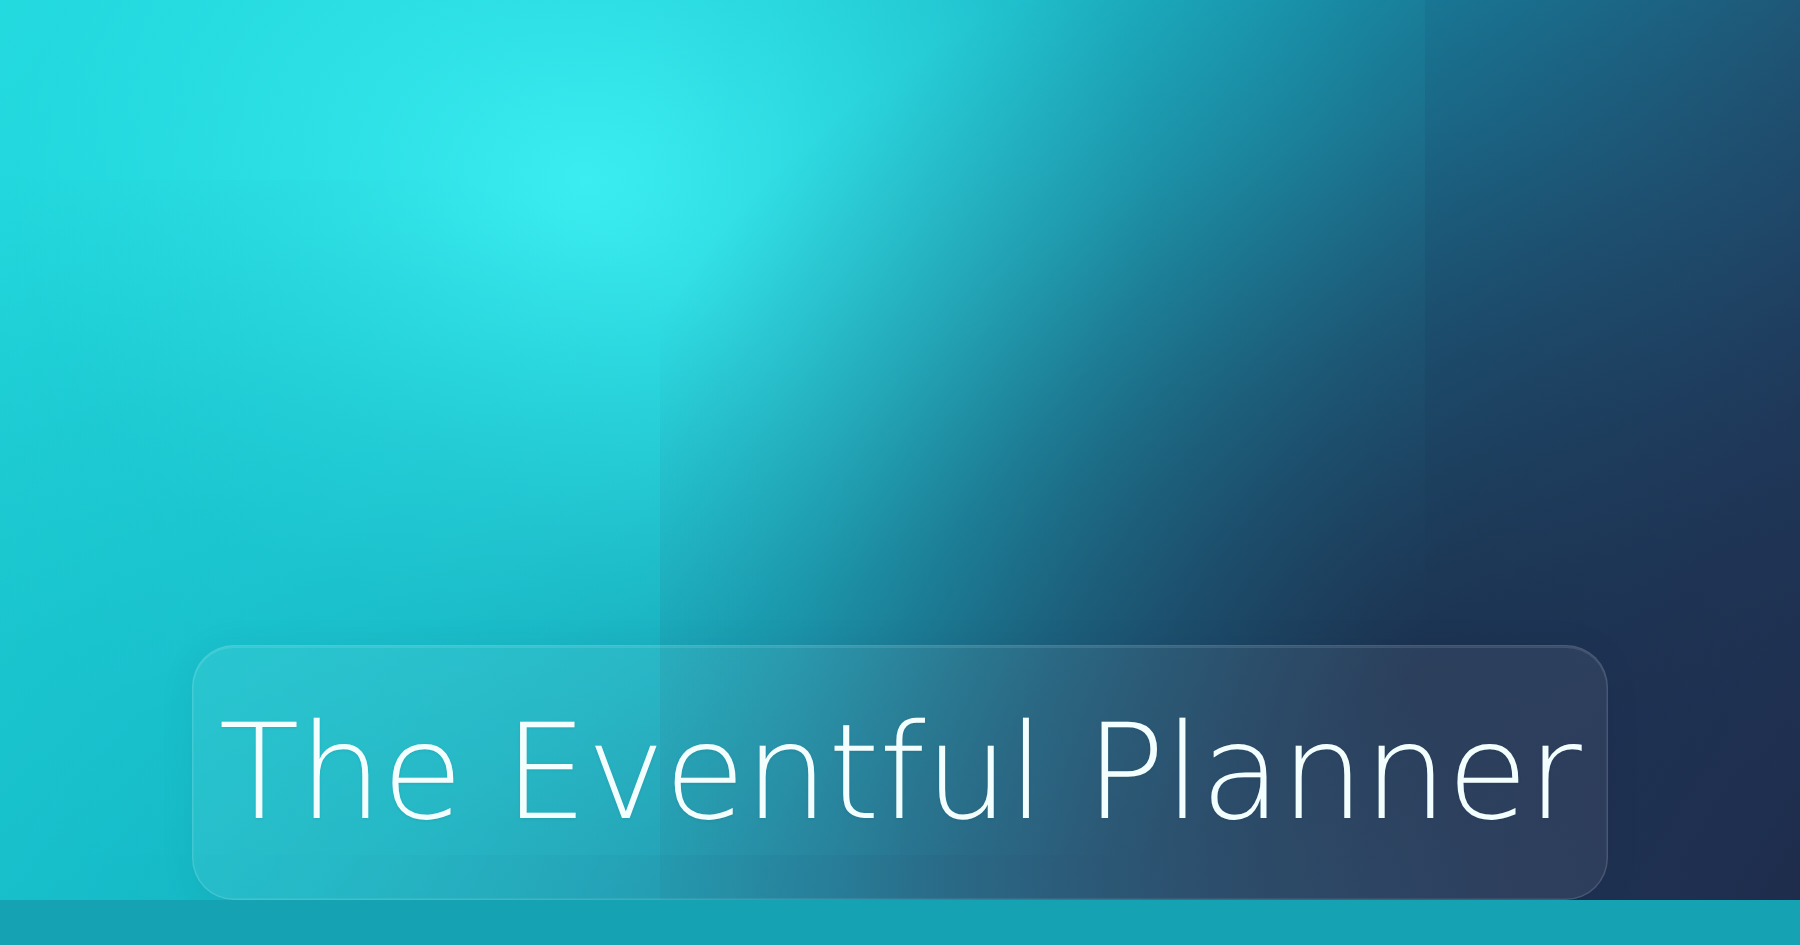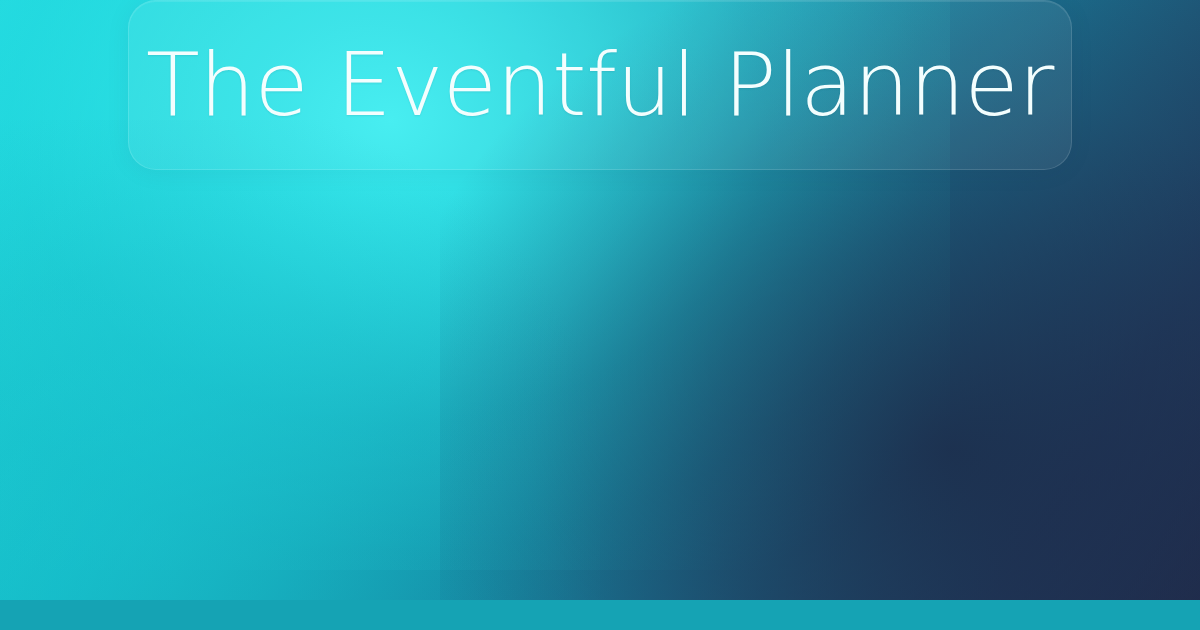--- a/index.html
+++ b/index.html
@@ -15,21 +15,21 @@
     background: #15a3b4;
   }
 
   
   .banner {
     position: relative;
     width: 1200px;
     height: 600px;
     overflow: hidden;
     display: flex;
-    align-items: flex-start;
+    align-items: flex-end;
     justify-content: center;
     
     background:
       linear-gradient(122deg,
         #22dbe0 0%,
         #1bd0d6 13%,
         #14bfcc 27%,
         #14a9bb 40%,
         #158ea8 53%,
         #1a7291 65%,

